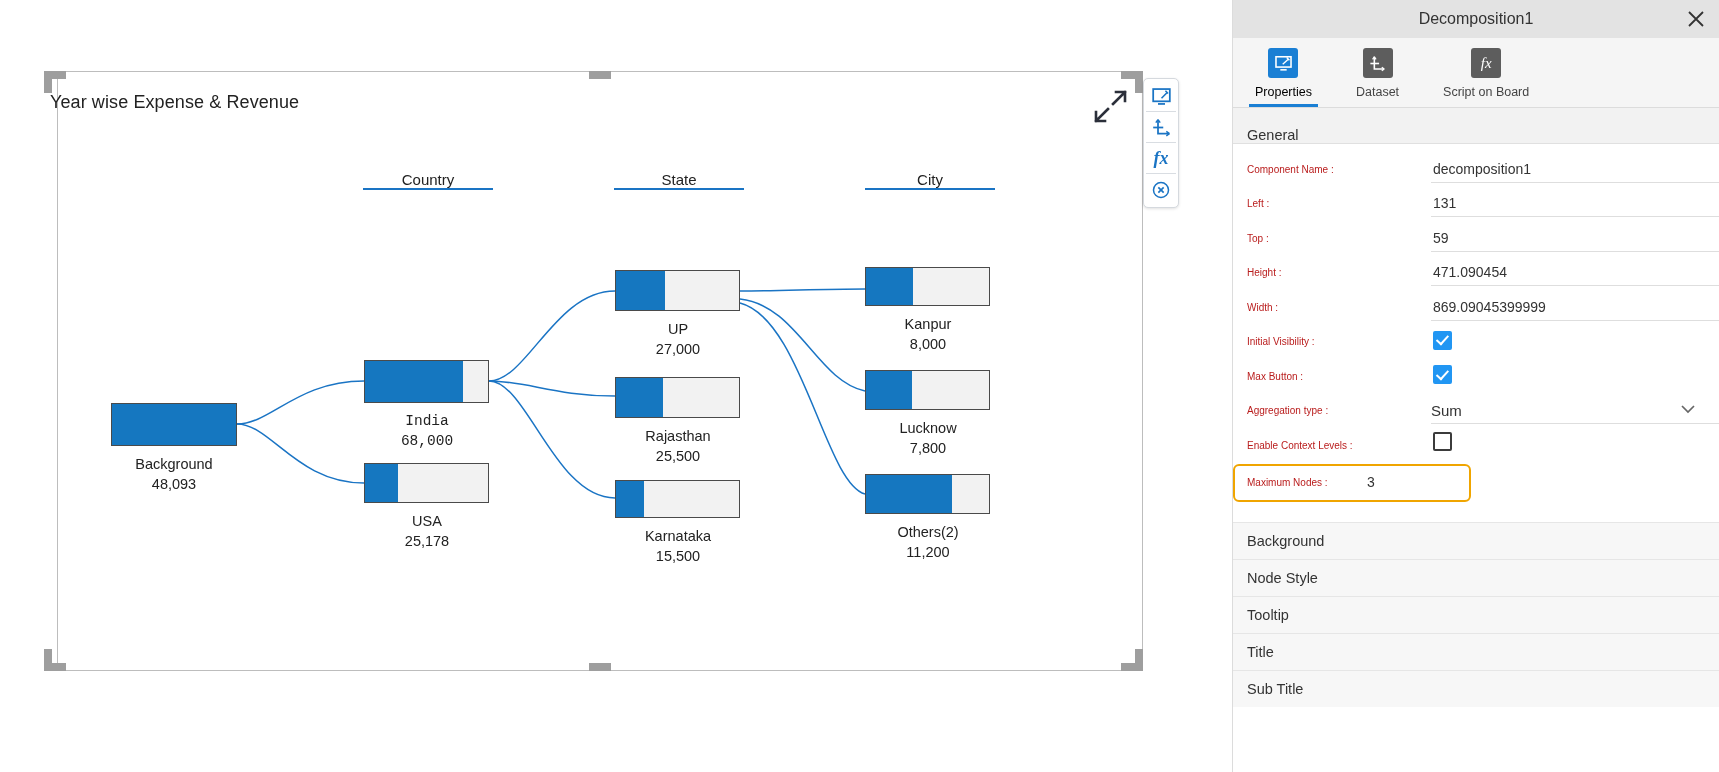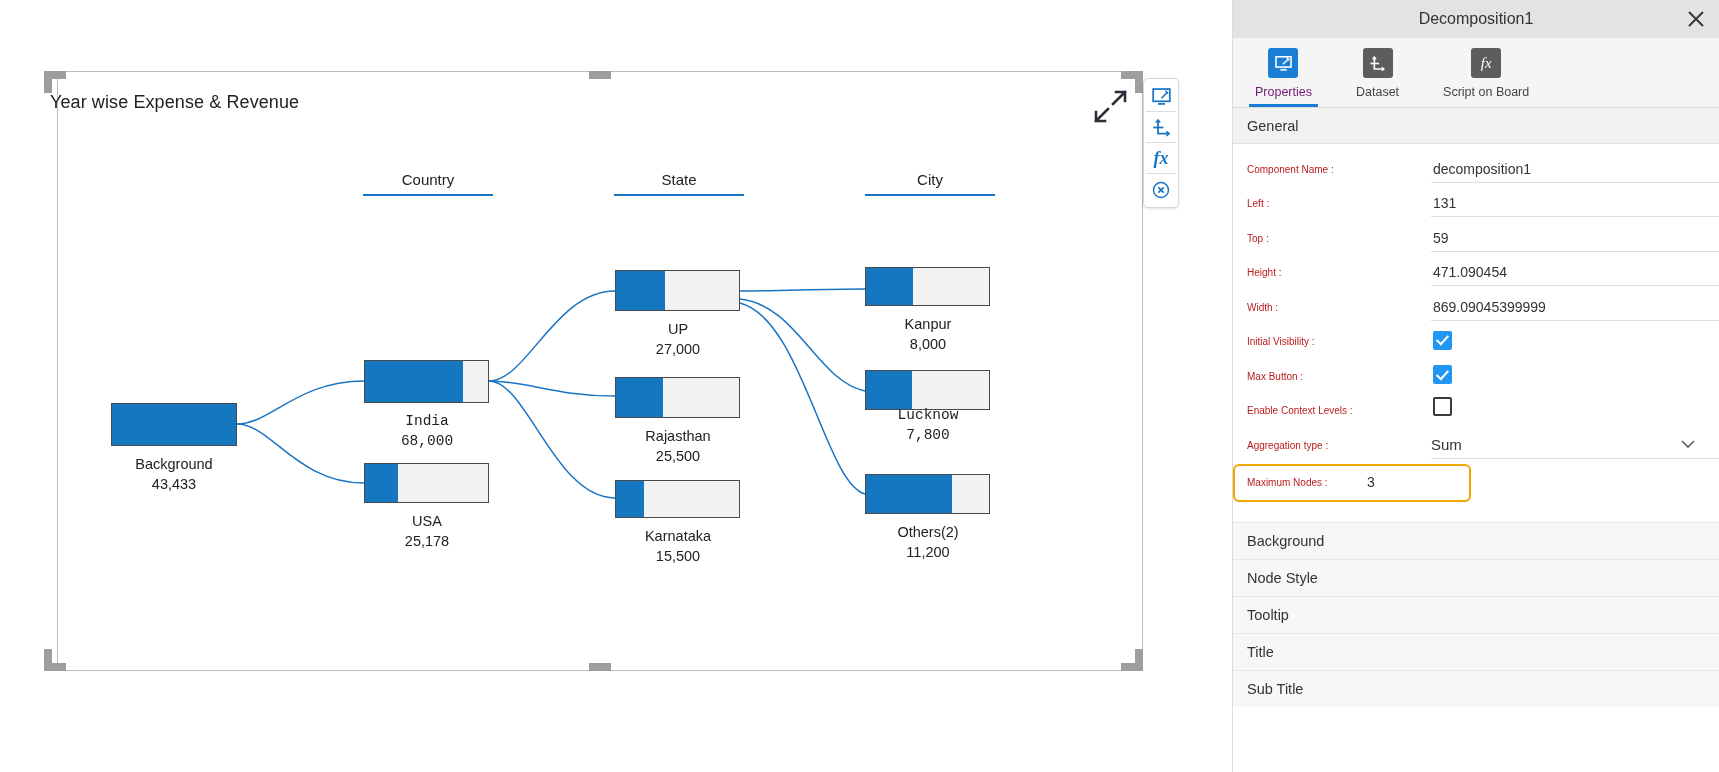--- a/index.html
+++ b/index.html
@@ -71,21 +71,21 @@
     color: #1a74c4;
   }
   .vtb-item:last-child { border-bottom: none; }
 
   
   .diagram { position: absolute; left: 57px; top: 71px; width: 1086px; height: 600px; }
   .col-head {
     position: absolute;
     text-align: center;
     font-size: 15px; color: #222;
-    padding-bottom: 8px;
+    padding-bottom: 2px;
   }
   .col-head .rule {
     position: absolute; left: 0; right: 0; bottom: 0;
     height: 2px; background: #1a74c4;
   }
 
   .node {
     position: absolute;
     border: 1px solid #4a4a4a;
     background: #f2f2f2;
@@ -137,31 +137,31 @@
   }
   .tab-ico {
     width: 30px; height: 30px; border-radius: 3px;
     background: #5d5d5d; color: #ffffff;
     display: flex; align-items: center; justify-content: center;
     font-size: 15px; font-style: italic;
     font-family: "Liberation Serif", serif;
   }
   .tab.active .tab-ico { background: #1a7fd4; }
   .tab-lbl { font-size: 12.5px; color: #444; margin-top: 7px; padding-bottom: 8px; }
-  .tab.active .tab-lbl { color: #701a75; }
+  .tab.active .tab-lbl { color: #000000; }
   .tab .underline {
     position: absolute; left: 16px; right: 16px; bottom: 0;
     height: 3px; background: #1a7fd4; display: none;
   }
   .tab.active .underline { display: block; }
 
   .section-head {
     height: 36px; background: #f2f2f2;
     border-bottom: 1px solid #e0e0e0;
-    display: flex; align-items: center;
+    display: flex; align-items: flex-end;
     padding-left: 14px;
     font-size: 14.5px; color: #333;
   }
 
   .prop-body { padding: 8px 0 0 0; }
   .prop-row {
     display: flex; align-items: center;
     height: 34.5px;
     padding-left: 14px;
   }
@@ -304,21 +304,21 @@
 
           <path d="M683,220 C726,220 760,218 808,218"></path>
           <path d="M683,228 C740,234 760,310 808,320"></path>
           <path d="M683,232 C745,248 768,412 808,423"></path>
         </g>
       </svg>
 
       <div class="node full" style="left:54px; top:332px; width:126px; height:43px;"></div>
       <div class="node-label" style="left:34px; top:383px; width:166px;">
         <span class="v">Background</span>
-        <span class="v">43,433</span>
+        <span class="v">48,093</span>
       </div>
 
       <div class="node" style="left:307px; top:289px; width:125px; height:43px;">
         <div class="fill" style="width:80%;"></div>
       </div>
       <div class="node-label" style="left:287px; top:340px; width:166px;font-family:Liberation Mono, monospace;">
         <span class="v">India</span>
         <span class="v">68,000</span>
       </div>
 
@@ -358,21 +358,21 @@
         <div class="fill" style="width:38%;"></div>
       </div>
       <div class="node-label" style="left:788px; top:243px; width:166px;">
         <span class="v">Kanpur</span>
         <span class="v">8,000</span>
       </div>
 
       <div class="node" style="left:808px; top:299px; width:125px; height:40px;">
         <div class="fill" style="width:37%;"></div>
       </div>
-      <div class="node-label" style="left:788px; top:334px; width:166px;font-family:Liberation Mono, monospace;">
+      <div class="node-label" style="left:788px; top:347px; width:166px;">
         <span class="v">Lucknow</span>
         <span class="v">7,800</span>
       </div>
 
       <div class="node" style="left:808px; top:403px; width:125px; height:40px;">
         <div class="fill" style="width:70%;"></div>
       </div>
       <div class="node-label" style="left:788px; top:451px; width:166px;">
         <span class="v">Others(2)</span>
         <span class="v">11,200</span>
@@ -466,38 +466,38 @@
       </div>
 
       <div class="prop-row">
         <div class="prop-label">Max Button :</div>
         <div class="prop-value nb">
           <span class="chk on"></span>
         </div>
       </div>
 
       <div class="prop-row">
-        <div class="prop-label">Enable Context Levels :</div>
-        <div class="prop-value nb">
-          <span class="chk"></span>
-        </div>
-      </div>
-
-      <div class="prop-row">
         <div class="prop-label">Aggregation type :</div>
         <div class="select-value">
           <span>Sum</span>
           <span class="caret">
             <svg width="14" height="9" viewBox="0 0 14 9" fill="none">
               <path d="M1 1 L7 7 L13 1" stroke="#666" stroke-width="1.7"></path>
             </svg>
           </span>
         </div>
       </div>
 
+      <div class="prop-row">
+        <div class="prop-label">Enable Context Levels :</div>
+        <div class="prop-value nb">
+          <span class="chk"></span>
+        </div>
+      </div>
+
       <div class="highlight-row">
         <div class="prop-label">Maximum Nodes :</div>
         <div class="prop-value">3</div>
       </div>
 
     </div>
 
     <div style="position:absolute; left:0; top:522px; width:487px;">
       <div class="acc-item">
         <span>Background</span>

